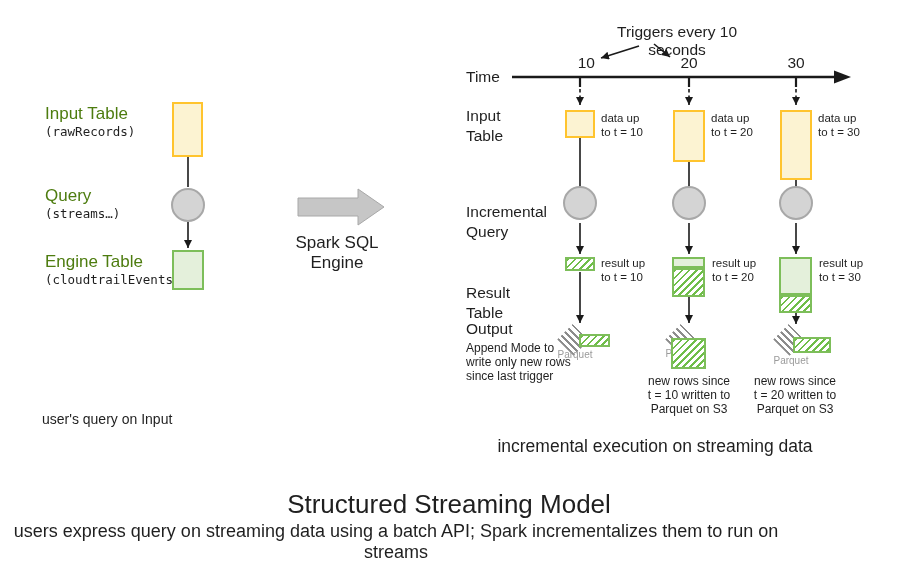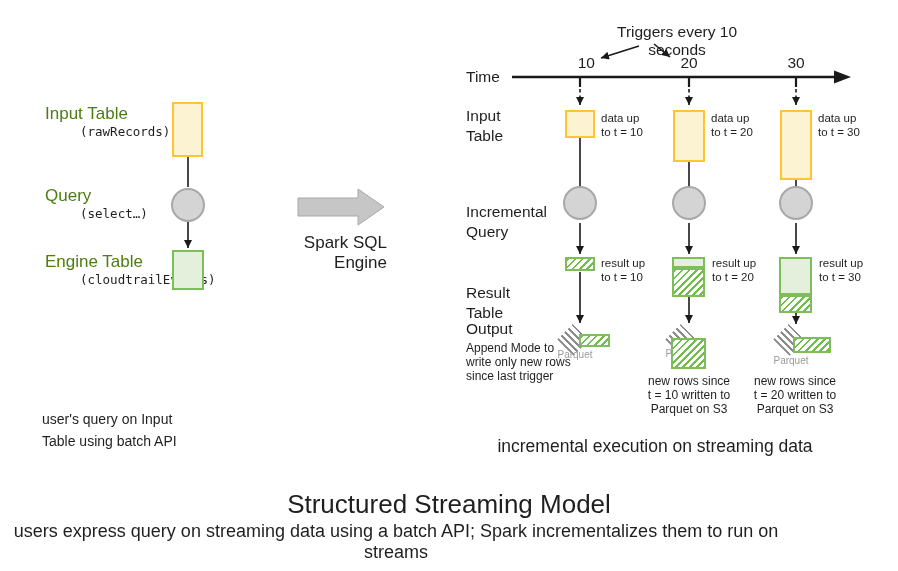--- a/index.html
+++ b/index.html
@@ -10,21 +10,21 @@
   .abs{position:absolute;}
   .shape{position:absolute;box-sizing:border-box;}
   .yellow-rect{background:#FCF3D2;border:2px solid #FFC42E;}
   .green-rect{background:#E4F0DB;border:2px solid #7DBE5A;}
   .hatch-green{
     background:repeating-linear-gradient(135deg,#6FBE49 0 2px,#ffffff 2px 5px);
     border:2px solid #7DBE5A;
   }
   .circle-gray{background:#D4D4D4;border:2px solid #A8A8A8;border-radius:50%;}
   .row-label{font-size:17px;line-height:21px;color:#4d7c0f;}
-  .sub-label{font-family:"DejaVu Sans Mono",monospace;font-size:12.5px;line-height:16px;color:#1f1f1f;margin-left:35px;}
+  .sub-label{font-family:"DejaVu Sans Mono",monospace;font-size:12.5px;line-height:16px;color:#1f1f1f;}
   .r-label{font-size:15.5px;line-height:20px;color:#1f1f1f;}
   .small-cap{font-size:11.5px;line-height:13.5px;color:#1f1f1f;}
   .note-cap{font-size:12px;line-height:14px;color:#1f1f1f;}
   .center{text-align:center;}
   .parquet-diamond{
     position:absolute;width:23px;height:23px;
     background:repeating-linear-gradient(0deg,#8C8C8C 0 2px,#ffffff 2px 5px);
     transform:rotate(45deg);z-index:1;
   }
   .parquet-label{position:absolute;font-size:10px;color:#9B9B9B;z-index:2;text-align:center;width:50px;}
@@ -80,35 +80,34 @@
       <line x1="689" y1="297" x2="689" y2="323" marker-end="url(#ah)"></line>
       <line x1="796" y1="313" x2="796" y2="324" marker-end="url(#ah)"></line>
     </g>
   </svg>
 
   <div class="abs row-label" style="left:45px;top:103px;">Input Table</div>
   <div class="abs sub-label" style="left:45px;top:124px;">(rawRecords)</div>
   <div class="shape yellow-rect" style="left:172px;top:102px;width:31px;height:55px;"></div>
 
   <div class="abs row-label" style="left:45px;top:185px;">Query</div>
-  <div class="abs sub-label" style="left:45px;top:206px;">(select…)</div>
+  <div class="abs sub-label" style="left:45px;top:206px;">(streams…)</div>
   <div class="shape circle-gray" style="left:171px;top:188px;width:34px;height:34px;"></div>
 
   <div class="abs row-label" style="left:45px;top:251px;">Engine Table</div>
   <div class="abs sub-label" style="left:45px;top:272px;">(cloudtrailEvents)</div>
   <div class="shape green-rect" style="left:172px;top:250px;width:32px;height:40px;"></div>
 
-  <div class="abs center" style="left:287px;top:233px;width:100px;font-size:17px;line-height:19.5px;text-align:right;">
+  <div class="abs center" style="left:287px;top:233px;width:100px;font-size:17px;line-height:19.5px;">
     <div>Spark SQL</div>
     <div>Engine</div>
   </div>
 
   <div class="abs" style="left:42px;top:408px;font-size:14px;line-height:22px;">
     <div>user's query on Input</div>
-    <div>Table using batch API</div>
   </div>
 
   <div class="abs center" style="left:587px;top:23px;width:180px;font-size:15.5px;">Triggers every 10 seconds</div>
 
   <div class="abs r-label" style="left:466px;top:67px;">Time</div>
   <div class="abs center" style="left:565px;top:54px;width:30px;font-size:15.5px;text-align:right;">10</div>
   <div class="abs center" style="left:674px;top:54px;width:30px;font-size:15.5px;">20</div>
   <div class="abs center" style="left:781px;top:54px;width:30px;font-size:15.5px;">30</div>
 
   <div class="abs r-label" style="left:466px;top:106px;">

